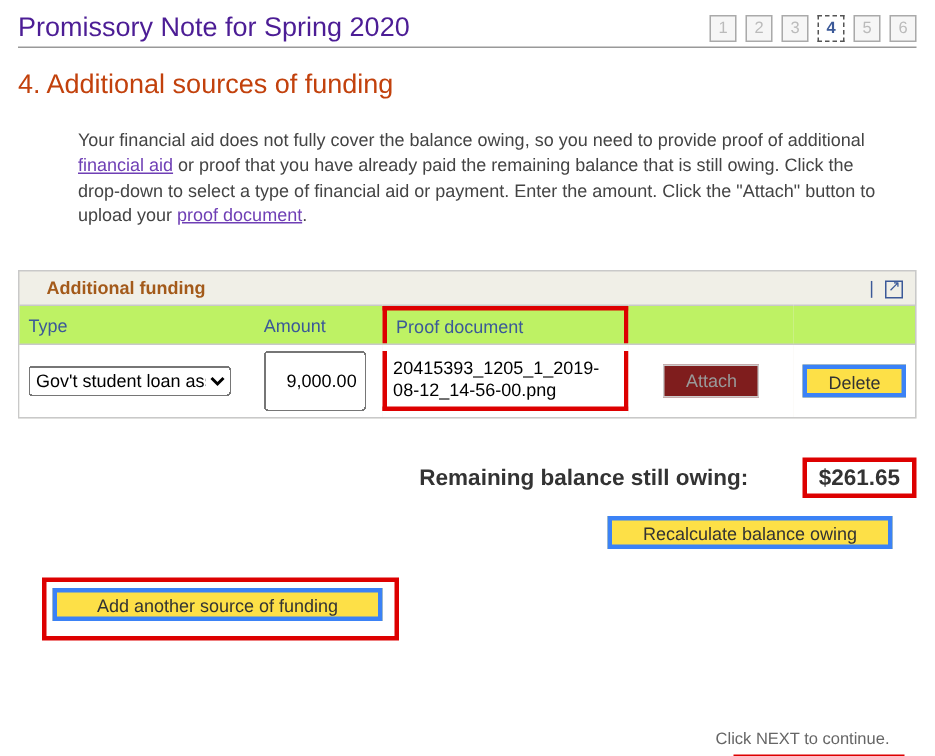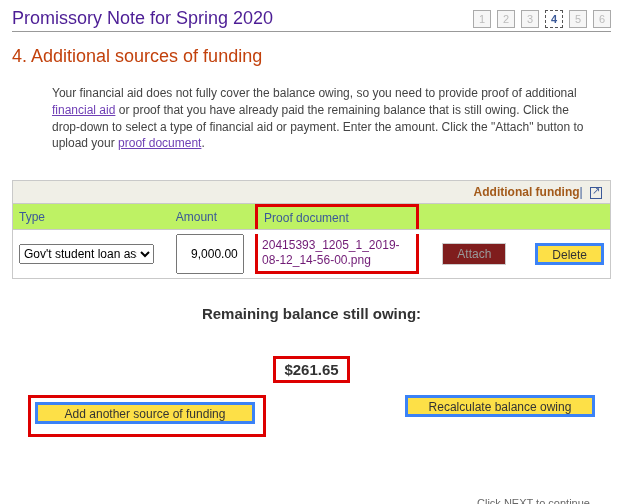--- a/index.html
+++ b/index.html
@@ -56,25 +56,26 @@
     margin: 0 16px 28px 40px;
   }
   .intro a { color: #6f3fb5; text-decoration: underline; cursor: pointer; }
   .table-wrap {
     border: 1px solid #c9c9c9;
     background: #f0efe7;
     margin-bottom: 26px;
   }
   .table-head {
     display: flex;
-    justify-content: flex-end;
+    justify-content: space-between;
     align-items: center;
     padding: 4px 8px;
     color: #a35a1a;
     font-weight: bold;
+    margin-left: 10px;
   }
   .table-tools { color: #3b5998; font-weight: normal; font-size: 12px; }
   .grid { width: 100%; border-collapse: collapse; }
   .grid th {
     background: #bef264;
     color: #3b5998;
     text-align: left;
     font-weight: normal;
     font-size: 12px;
     padding: 4px 6px;
@@ -93,21 +94,21 @@
   }
   .amount-input {
     width: 68px;
     text-align: right;
     font-size: 12px;
     height: 18px;
     padding: 18px 4px;
   }
   .proof-text {
     font-size: 12px;
-    color: #701a75;
+    color: #000000;
     line-height: 1.2;
     display: inline-block;
     max-width: 140px;
     vertical-align: middle;
     word-break: break-all;
   }
   .btn {
     background: #fde047;
     border: 3px solid #3b82f6;
     padding: 2px 14px;
@@ -118,47 +119,46 @@
   }
   .btn:disabled {
     background: #7f1d1d;
     color: #999;
     cursor: default;
     border: 1px solid #ccc;
   }
   .remaining-row {
     display: flex;
     align-items: center;
-    justify-content: space-between;
-    gap: 24px;
+    justify-content: flex-end;
+    gap: 36px;
     margin-bottom: 12px;
-    flex-direction: column;
   }
   .remaining-label {
     font-weight: bold;
     font-size: 15px;
   }
   .remaining-value {
     font-weight: bold;
     font-size: 15px;
     border: 3px solid #d00;
     padding: 2px 8px;
-    margin-top: 10px;
   }
   .action-row {
     display: flex;
     justify-content: space-between;
     align-items: flex-start;
     margin-bottom: 60px;
     padding: 0 16px;
   }
   .add-box {
     border: 3px solid #d00;
     padding: 4px 8px 10px 4px;
     display: inline-block;
+    margin-top: 41px;
   }
   .add-btn { width: 220px; }
   .recalc-btn { width: 190px; }
   .footer-hint {
     text-align: right;
     color: #666;
     font-size: 11px;
     margin-bottom: 4px;
     padding-right: 18px;
   }

